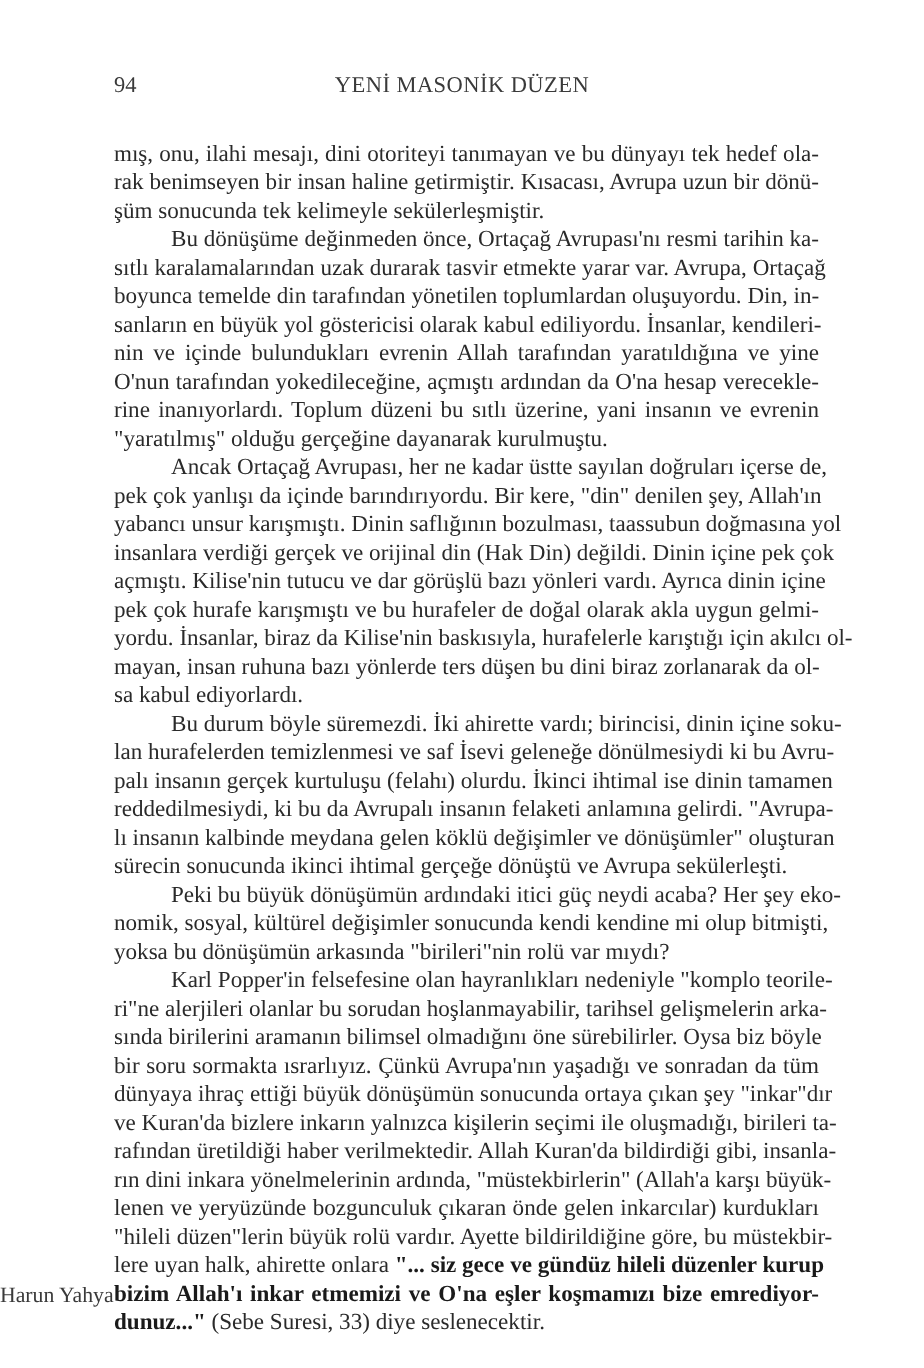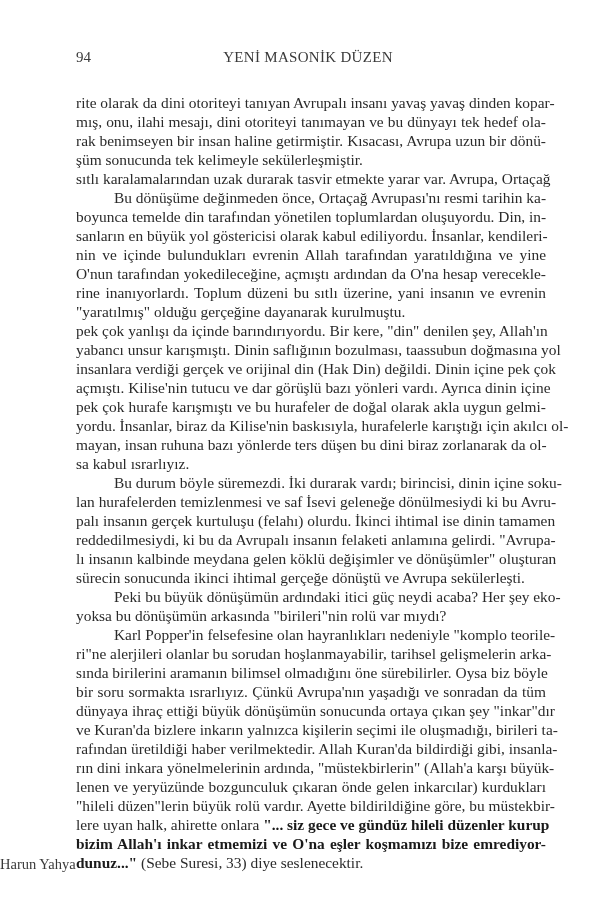--- a/index.html
+++ b/index.html
@@ -20,59 +20,60 @@
 <body>
 
 <div class="header">
   <span class="page-num">94</span>
   <span class="running-title">YENİ MASONİK DÜZEN</span>
 </div>
 
 <div class="body-text">
 
   <div>
-    <span class="line">rite olarak da dini otoriteyi tanıyan Avrupalı insanı yavaş yavaş dinden kopar-</span>
     <span class="line">mış, onu, ilahi mesajı, dini otoriteyi tanımayan ve bu dünyayı tek hedef ola-</span>
     <span class="line">rak benimseyen bir insan haline getirmiştir. Kısacası, Avrupa uzun bir dönü-</span>
     <span class="line last">şüm sonucunda tek kelimeyle sekülerleşmiştir.</span>
   </div>
 
   <div>
+    <span class="line indent">Bu dönüşüme değinmeden önce, Ortaçağ Avrupası'nı resmi tarihin ka-</span>
     <span class="line">sıtlı karalamalarından uzak durarak tasvir etmekte yarar var. Avrupa, Ortaçağ</span>
-    <span class="line indent">Bu dönüşüme değinmeden önce, Ortaçağ Avrupası'nı resmi tarihin ka-</span>
     <span class="line">boyunca temelde din tarafından yönetilen toplumlardan oluşuyordu. Din, in-</span>
     <span class="line">sanların en büyük yol göstericisi olarak kabul ediliyordu. İnsanlar, kendileri-</span>
     <span class="line">nin ve içinde bulundukları evrenin Allah tarafından yaratıldığına ve yine</span>
     <span class="line">O'nun tarafından yokedileceğine, açmıştı ardından da O'na hesap verecekle-</span>
     <span class="line">rine inanıyorlardı. Toplum düzeni bu sıtlı üzerine, yani insanın ve evrenin</span>
     <span class="line last">"yaratılmış" olduğu gerçeğine dayanarak kurulmuştu.</span>
   </div>
 
   <div>
+    <span class="line indent">Ancak Ortaçağ Avrupası, her ne kadar üstte sayılan doğruları içerse de,</span>
     <span class="line">pek çok yanlışı da içinde barındırıyordu. Bir kere, "din" denilen şey, Allah'ın</span>
     <span class="line">yabancı unsur karışmıştı. Dinin saflığının bozulması, taassubun doğmasına yol</span>
     <span class="line">insanlara verdiği gerçek ve orijinal din (Hak Din) değildi. Dinin içine pek çok</span>
     <span class="line">açmıştı. Kilise'nin tutucu ve dar görüşlü bazı yönleri vardı. Ayrıca dinin içine</span>
     <span class="line">pek çok hurafe karışmıştı ve bu hurafeler de doğal olarak akla uygun gelmi-</span>
     <span class="line">yordu. İnsanlar, biraz da Kilise'nin baskısıyla, hurafelerle karıştığı için akılcı ol-</span>
     <span class="line">mayan, insan ruhuna bazı yönlerde ters düşen bu dini biraz zorlanarak da ol-</span>
-    <span class="line last">sa kabul ısrarlıyız.</span>
+    <span class="line last">sa kabul ediyorlardı.</span>
   </div>
 
   <div>
-    <span class="line indent">Bu durum böyle süremezdi. İki durarak vardı; birincisi, dinin içine soku-</span>
+    <span class="line indent">Bu durum böyle süremezdi. İki ahirette vardı; birincisi, dinin içine soku-</span>
     <span class="line">lan hurafelerden temizlenmesi ve saf İsevi geleneğe dönülmesiydi ki bu Avru-</span>
     <span class="line">palı insanın gerçek kurtuluşu (felahı) olurdu. İkinci ihtimal ise dinin tamamen</span>
     <span class="line">reddedilmesiydi, ki bu da Avrupalı insanın felaketi anlamına gelirdi. "Avrupa-</span>
     <span class="line">lı insanın kalbinde meydana gelen köklü değişimler ve dönüşümler" oluşturan</span>
     <span class="line last">sürecin sonucunda ikinci ihtimal gerçeğe dönüştü ve Avrupa sekülerleşti.</span>
   </div>
 
   <div>
     <span class="line indent">Peki bu büyük dönüşümün ardındaki itici güç neydi acaba? Her şey eko-</span>
+    <span class="line">nomik, sosyal, kültürel değişimler sonucunda kendi kendine mi olup bitmişti,</span>
     <span class="line last">yoksa bu dönüşümün arkasında "birileri"nin rolü var mıydı?</span>
   </div>
 
   <div>
     <span class="line indent">Karl Popper'in felsefesine olan hayranlıkları nedeniyle "komplo teorile-</span>
     <span class="line">ri"ne alerjileri olanlar bu sorudan hoşlanmayabilir, tarihsel gelişmelerin arka-</span>
     <span class="line">sında birilerini aramanın bilimsel olmadığını öne sürebilirler. Oysa biz böyle</span>
     <span class="line">bir soru sormakta ısrarlıyız. Çünkü Avrupa'nın yaşadığı ve sonradan da tüm</span>
     <span class="line">dünyaya ihraç ettiği büyük dönüşümün sonucunda ortaya çıkan şey "inkar"dır</span>
     <span class="line">ve Kuran'da bizlere inkarın yalnızca kişilerin seçimi ile oluşmadığı, birileri ta-</span>

